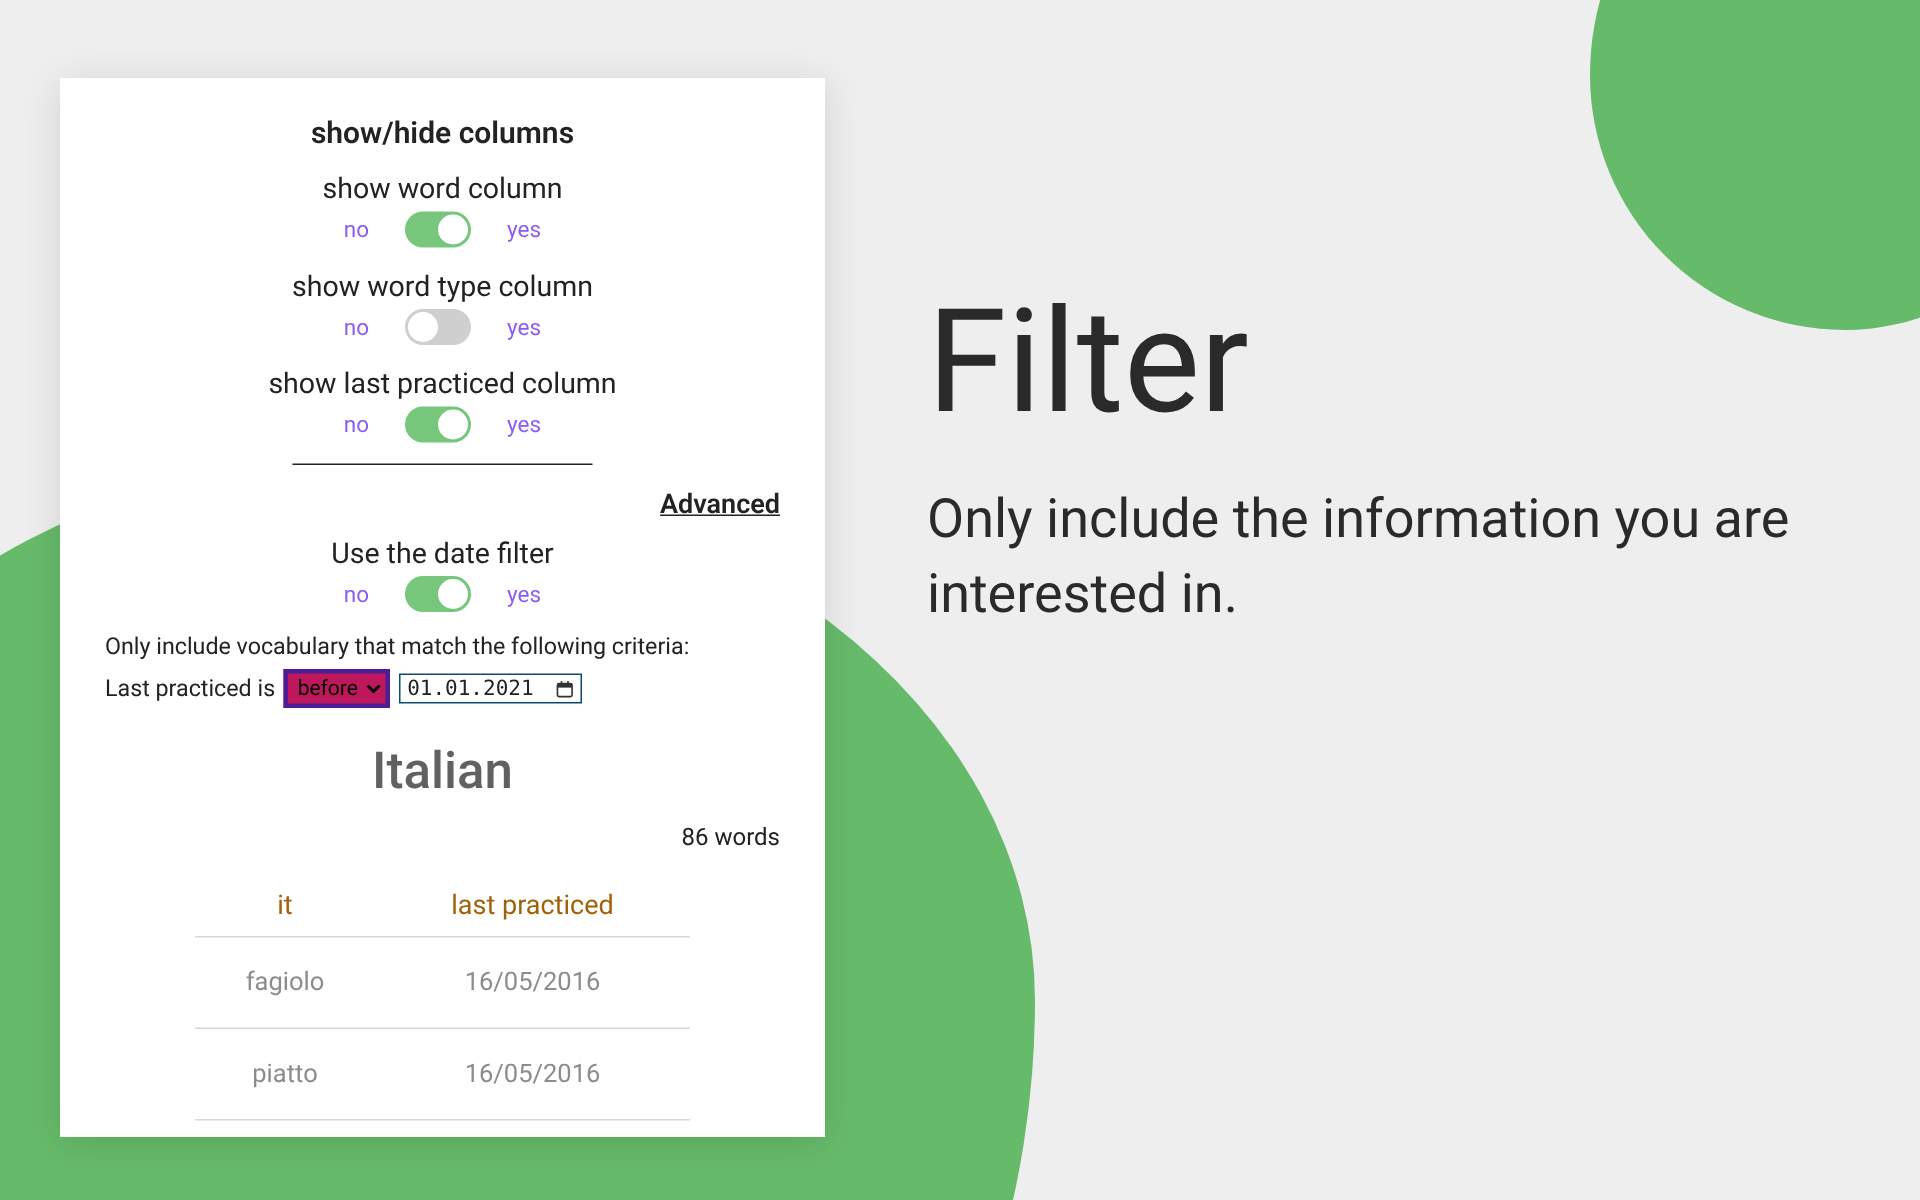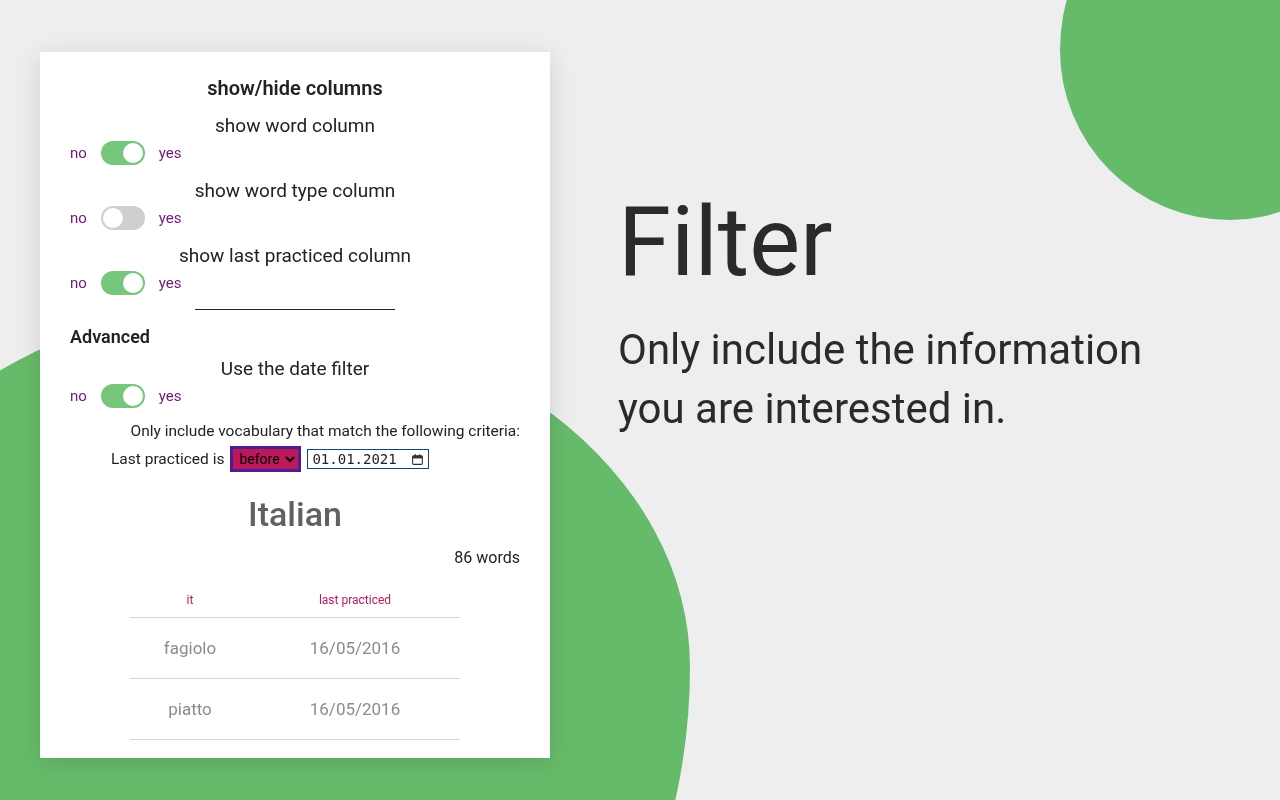--- a/index.html
+++ b/index.html
@@ -35,21 +35,21 @@
     color: #2a2a2a;
   }
   .copy h1 {
     font-size: 96px;
     font-weight: 400;
     letter-spacing: 0px;
     margin-bottom: 28px;
     line-height: 1.05;
   }
   .copy p {
-    font-size: 42px;
+    font-size: 36px;
     font-weight: 400;
     line-height: 1.4;
   }
 
   
   .panel {
     position: absolute;
     left: 40px; top: 52px;
     width: 510px; height: 706px;
     background: #fff;
@@ -71,23 +71,24 @@
     margin-bottom: 14px;
   }
   .toggle-label {
     font-size: 19px;
     color: #222;
     margin-bottom: 4px;
   }
   .toggle-line {
     display: flex;
     align-items: center;
-    gap: 14px;
+    justify-content: center;
+    gap: 24px;
     font-size: 15px;
-    color: #701a75;
+    color: #8b5cf6;
   }
   .switch {
     position: relative;
     width: 44px; height: 24px;
     background: #cfcfcf;
     border-radius: 12px;
     cursor: pointer;
   }
   .switch.on { background: #76c77b; }
   .switch .knob {
@@ -100,43 +101,43 @@
   }
   .switch.on .knob { left: 22px; }
 
   .divider {
     width: 200px; height: 1px;
     background: #222;
     margin: 8px auto 16px;
   }
 
   .advanced-title {
-    text-align: left;
+    text-align: right;
     font-size: 18px;
     font-weight: 600;
     margin-bottom: 10px;
+    text-decoration: underline;
   }
 
   .criteria-text {
-    text-align: right;
+    text-align: left;
     font-size: 15.5px;
     color: #222;
     margin-top: 10px;
     margin-bottom: 6px;
   }
   .criteria-row {
     display: flex;
     align-items: center;
     justify-content: flex-start;
     gap: 6px;
     font-size: 15.5px;
     color: #222;
     margin-bottom: 22px;
     padding-left: 0;
-    margin-left: 41px;
   }
   .criteria-row select {
     font-size: 14px;
     padding: 1px 2px;
     font-family: inherit;
     border: 3px solid #4c1d95;
     background: #be185d;
   }
   .date-field {
     display: inline-flex;
@@ -166,22 +167,22 @@
 
   .table {
     width: 330px;
     margin: 0 auto;
   }
   .table .thead, .table .trow {
     display: flex;
     border-bottom: 1px solid #d7d7d7;
   }
   .table .thead {
-    color: #be185d;
-    font-size: 12px;
+    color: #a16207;
+    font-size: 18px;
     padding: 8px 0 10px;
   }
   .table .trow {
     color: #8c8c8c;
     font-size: 17px;
     padding: 20px 0;
   }
   .col-word { flex: 0 0 120px; text-align: center; }
   .col-date { flex: 1; text-align: center; }
 </style>

